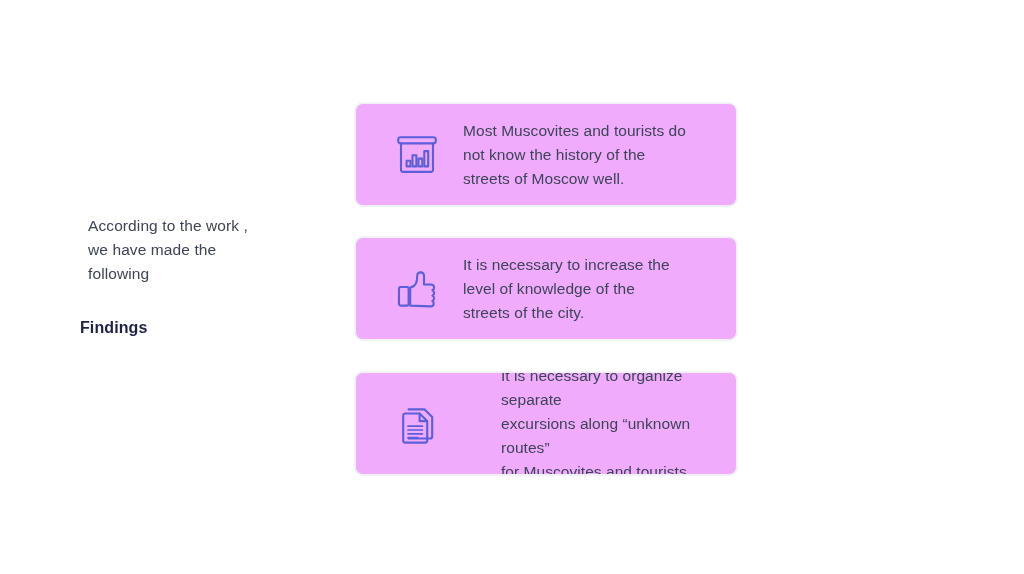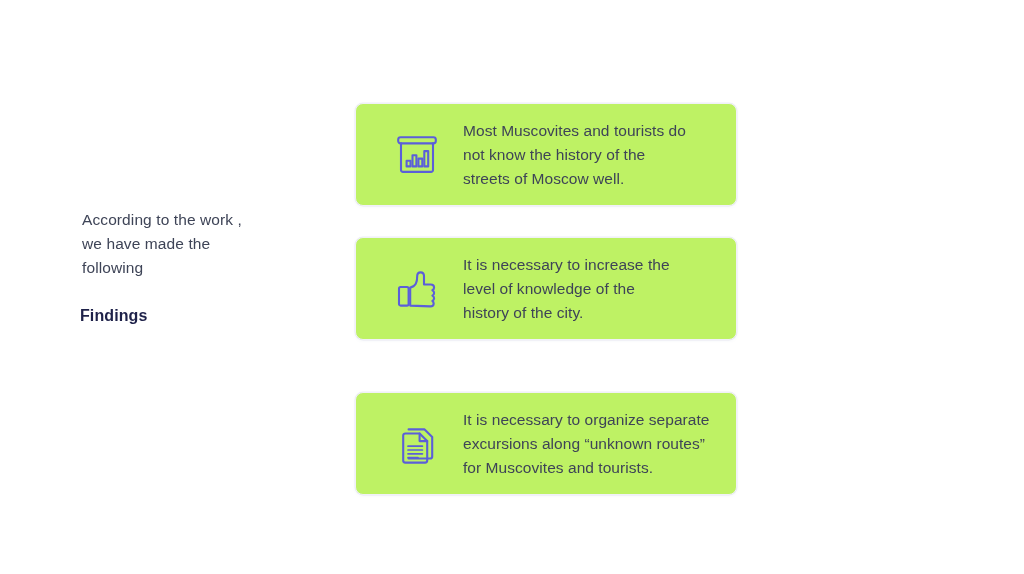--- a/index.html
+++ b/index.html
@@ -26,21 +26,21 @@
     left: 80px;
     top: 206px;
     width: 235px;
   }
   #intro-text {
     font-size: 15.5px;
     line-height: 24px;
     color: #3e4457;
     letter-spacing: 0.1px;
     white-space: pre-line;
-    margin: 2px;
+    margin: 8px;
   }
   #findings-heading {
     margin: 0;
     padding-top: 22px;
     font-size: 16px;
     font-weight: bold;
     color: #1e2149;
     letter-spacing: 0.1px;
     line-height: 24px;
   }
@@ -50,34 +50,35 @@
     position: absolute;
     left: 355px;
     top: 103px;
     width: 382px;
   }
   .card {
     position: relative;
     box-sizing: border-box;
     width: 382px;
     height: 103px;
-    background: #bef264;
+    background: #f0abfc;
     border: 1px solid #f1f1f7;
     border-radius: 8px;
     box-shadow: 0 1px 3px rgba(120,125,170,0.07),
                 0 0 0 0.5px rgba(225,227,240,0.55);
     display: flex;
     align-items: center;
     overflow: hidden;
   }
   .card + .card {
     margin-top: 31px;
   }
   .card.card-gap-wide {
-    margin-top: 52px;
+    margin-top: 32px;
+    gap: 38px;
   }
 
   .card-icon {
     flex: 0 0 auto;
     width: 56px;
     margin-left: 33px;
     display: flex;
     align-items: center;
     justify-content: center;
     color: #5b5fd9;
@@ -149,21 +150,21 @@
                    c0 1.2 -0.7 2.2 -1.7 2.7
                    c1.0 0.5 1.7 1.5 1.7 2.7
                    c0 1.2 -0.7 2.2 -1.7 2.7
                    c0.8 0.5 1.3 1.4 1.3 2.4
                    c0 1.7 -1.4 3.0 -3.4 3.0
                    z"></path>
         </svg>
       </div>
       <div class="card-text">It is necessary to increase the
 level of knowledge of the
-history of the city.</div>
+streets of the city.</div>
     </div>
 
     <div class="card card-gap-wide">
       <div class="card-icon">
         <svg width="46" height="46" viewBox="0 0 46 46" fill="none" stroke="currentColor" stroke-width="2.1" stroke-linecap="round" stroke-linejoin="round">
 
           <path d="M14.6 8.4 H30.6 L38.2 16.0 V35.4 a2.1 2.1 0 0 1 -2.1 2.1 H14.6"></path>
 
           <path d="M9.2 14.6 a2.1 2.1 0 0 1 2.1 -2.1 H25.6 L33.2 20.1 V39.5 a2.1 2.1 0 0 1 -2.1 2.1 H11.3 a2.1 2.1 0 0 1 -2.1 -2.1 z"></path>
 

